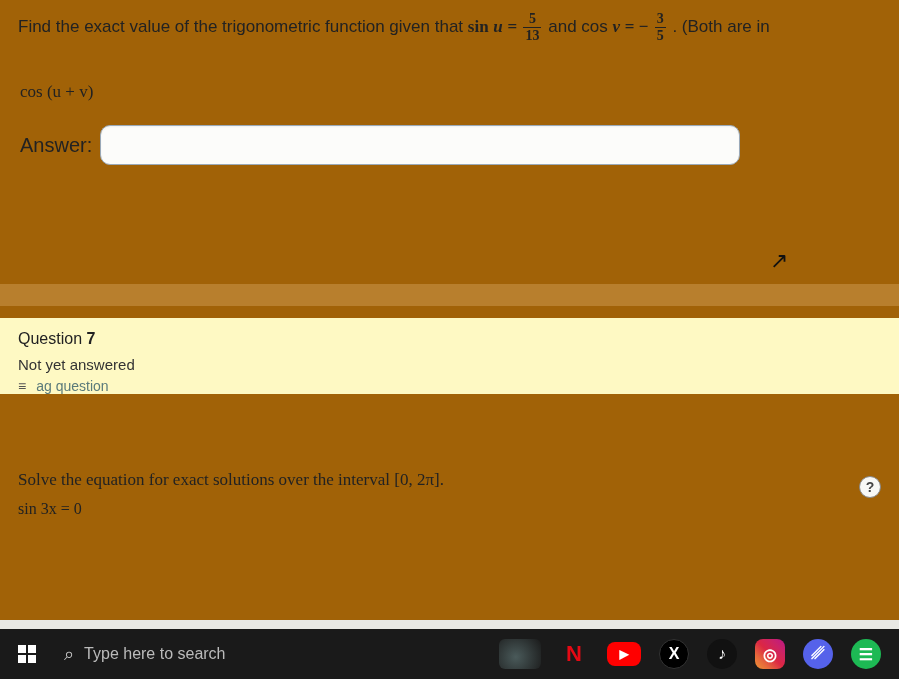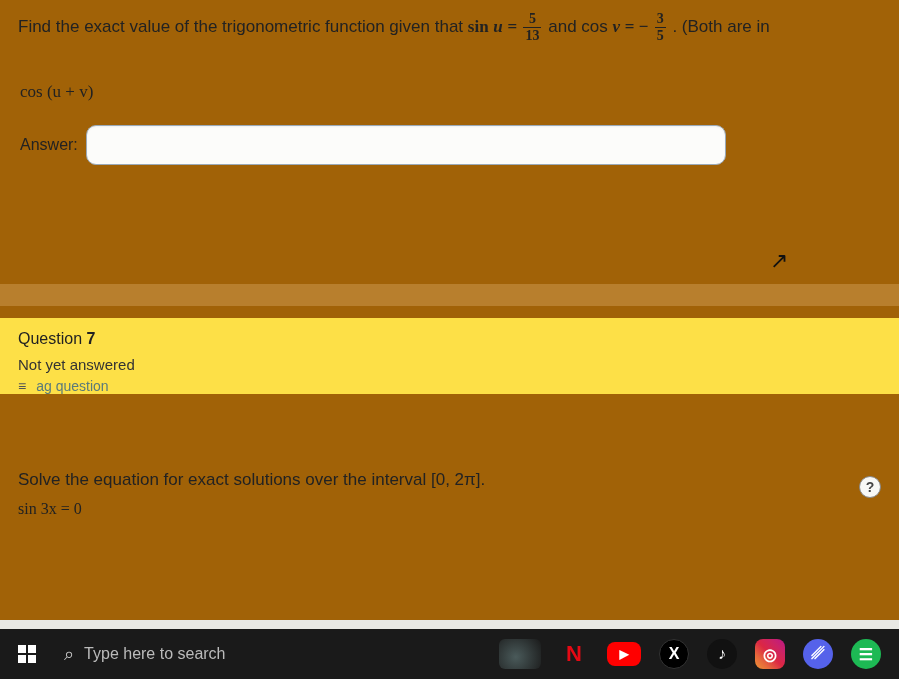--- a/index.html
+++ b/index.html
@@ -38,21 +38,21 @@
     font-family: 'Times New Roman', serif;
     margin: 36px 0 20px 2px;
     font-size: 17px;
   }
   .answer-row {
     display: flex;
     align-items: center;
     gap: 8px;
     margin: 10px 0 30px 2px;
   }
-  .answer-label { font-size: 16px; }
+  .answer-label { font-size: 20px; }
   .answer-input {
     flex: 0 0 640px;
     height: 40px;
     border: 1px solid #9aa9b8;
     border-radius: 10px;
     background: #fcfcfa;
     padding: 0 10px;
     font-size: 16px;
     box-shadow: inset 0 1px 2px rgba(0,0,0,.05);
   }
@@ -70,36 +70,36 @@
     top: 284px;
     height: 22px;
     background: #ffd9a0;
     opacity: .25;
   }
   .q7-block {
     position: absolute;
     left: 0; right: 0;
     top: 318px;
     padding: 12px 18px 0 18px;
-    background: #fde047;
+    background: #fef9c3;
   }
   .q-title { font-size: 16px; color: #222; margin-bottom: 8px; }
   .q-title b { font-weight: 700; }
   .status { font-size: 15px; color: #333; margin-bottom: 5px; }
   .marked { font-size: 14px; color: #555; margin-bottom: 8px; margin-left:4px;}
   .flag-row { display:flex; align-items:center; gap:10px; color:#6a6e6a; font-size:14px; }
   .flag-icon { font-size:14px; color:#555; }
   .flag-link { color:#5a7a7a; cursor:pointer; }
   .q7-body {
     position:absolute;
     left:0; right:0;
     top: 470px;
     padding: 0 18px;
   }
-  .q7-body .line1 { font-size:17px; color:#222; margin-bottom:10px;}
+  .q7-body .line1 { font-size:17px; color:#222; margin-bottom:10px;font-family:Liberation Serif, serif;}
   .q7-body .line2 { font-size:16px; color:#222; font-family:'Times New Roman',serif;}
   .help-badge {
     position:absolute;
     right:18px;
     top:476px;
     width:22px;height:22px;
     border:1px solid #888;
     border-radius:11px;
     background:#f8f8f6;
     font-size:14px;

